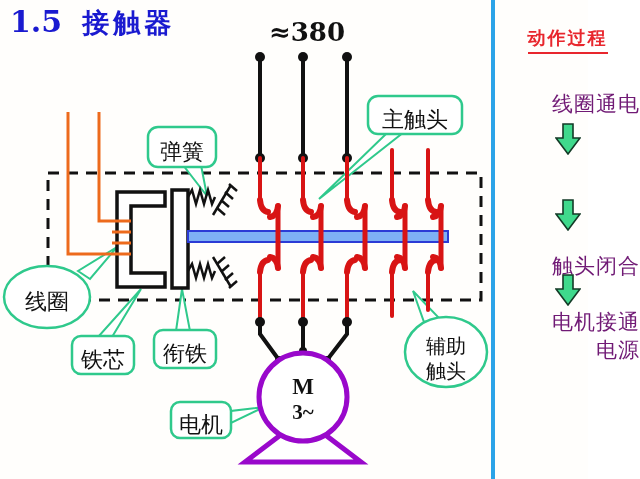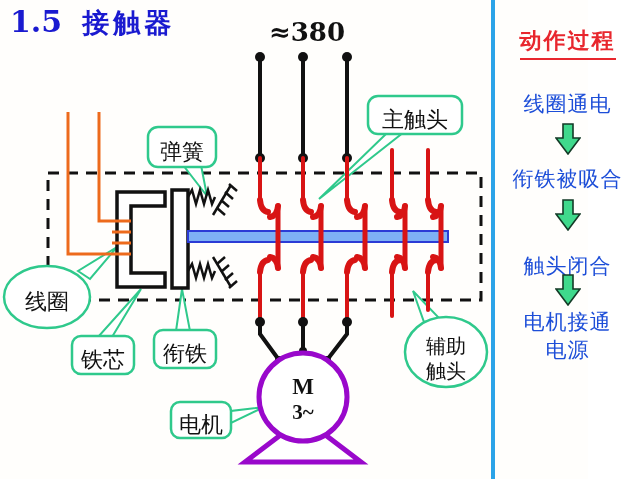--- a/index.html
+++ b/index.html
@@ -10,23 +10,23 @@
   html,body{margin:0;padding:0;}
   body{width:640px;height:479px;overflow:hidden;font-family:"Liberation Serif",serif;}
   .stage{position:relative;width:588px;height:479px;background:#fffefc;}
   .title-row{position:absolute;left:10px;top:4px;z-index:5;color:var(--title-blue);white-space:nowrap;}
   .title-num{font-family:"DejaVu Serif","Liberation Serif",serif;font-weight:bold;font-size:30px;}
   .title-txt{font-weight:bold;font-size:27px;margin-left:20px;letter-spacing:4px;}
   svg#diagram{position:absolute;left:0;top:0;}
   .separator{position:absolute;left:491px;top:0;width:4px;height:479px;background:var(--sep);}
   .panel{position:absolute;left:495px;top:0;width:145px;height:479px;}
   .panel-title-wrap{position:absolute;top:26px;width:100%;text-align:center;}
-  .panel-title{display:inline-block;font-size:22px;font-weight:bold;color:var(--title-red);
+  .panel-title{display:inline-block;font-size:18px;font-weight:bold;color:var(--title-red);
     border-bottom:2px solid var(--title-red);padding-bottom:2px;letter-spacing:2px;}
-  .step{position:absolute;width:100%;text-align:center;font-size:21px;color:#1d4ed8;letter-spacing:1px;}
+  .step{position:absolute;width:100%;text-align:right;font-size:21px;color:#701a75;letter-spacing:1px;}
   .arrow-wrap{position:absolute;width:100%;text-align:center;}
   
   .dashedbox{fill:none;stroke:var(--ink);stroke-width:3;stroke-dasharray:11 8;}
   .blackline{stroke:var(--ink);fill:none;}
   .bubble{fill:#fff;stroke:var(--green);stroke-width:2.5;}
   .pointer{fill:#fff;stroke:var(--green);stroke-width:2;}
   .cred{stroke:var(--red);fill:none;stroke-linecap:round;}.w4{stroke-width:4}.w5{stroke-width:5}.w6{stroke-width:6}
   .coil{stroke:var(--orange);fill:none;stroke-width:3;}
   .lab{font-family:"Liberation Serif",serif;font-size:22px;fill:#111;text-anchor:middle;}
   .lab2{font-family:"Liberation Serif",serif;font-size:20px;fill:#111;text-anchor:middle;}
@@ -200,21 +200,20 @@
   <div class="panel">
     <div class="panel-title-wrap">
       <span class="panel-title">动作过程</span>
     </div>
     <div class="step" style="top:90px">线圈通电</div>
     <div class="arrow-wrap" style="top:123px">
       <svg width="26" height="32" viewBox="0 0 26 32">
           <path d="M8,1 h10 v14 h7 L13,31 1,15 h7 Z" fill="var(--arrow)" stroke="#133a26" stroke-width="1.6"></path>
         </svg>
     </div>
-    <div class="step" style="top:165px">衔铁被吸合</div>
     <div class="arrow-wrap" style="top:199px">
       <svg width="26" height="32" viewBox="0 0 26 32">
           <path d="M8,1 h10 v14 h7 L13,31 1,15 h7 Z" fill="var(--arrow)" stroke="#133a26" stroke-width="1.6"></path>
         </svg>
     </div>
     <div class="step" style="top:252px">触头闭合</div>
     <div class="arrow-wrap" style="top:274px">
       <svg width="26" height="32" viewBox="0 0 26 32">
           <path d="M8,1 h10 v14 h7 L13,31 1,15 h7 Z" fill="var(--arrow)" stroke="#133a26" stroke-width="1.6"></path>
         </svg>

